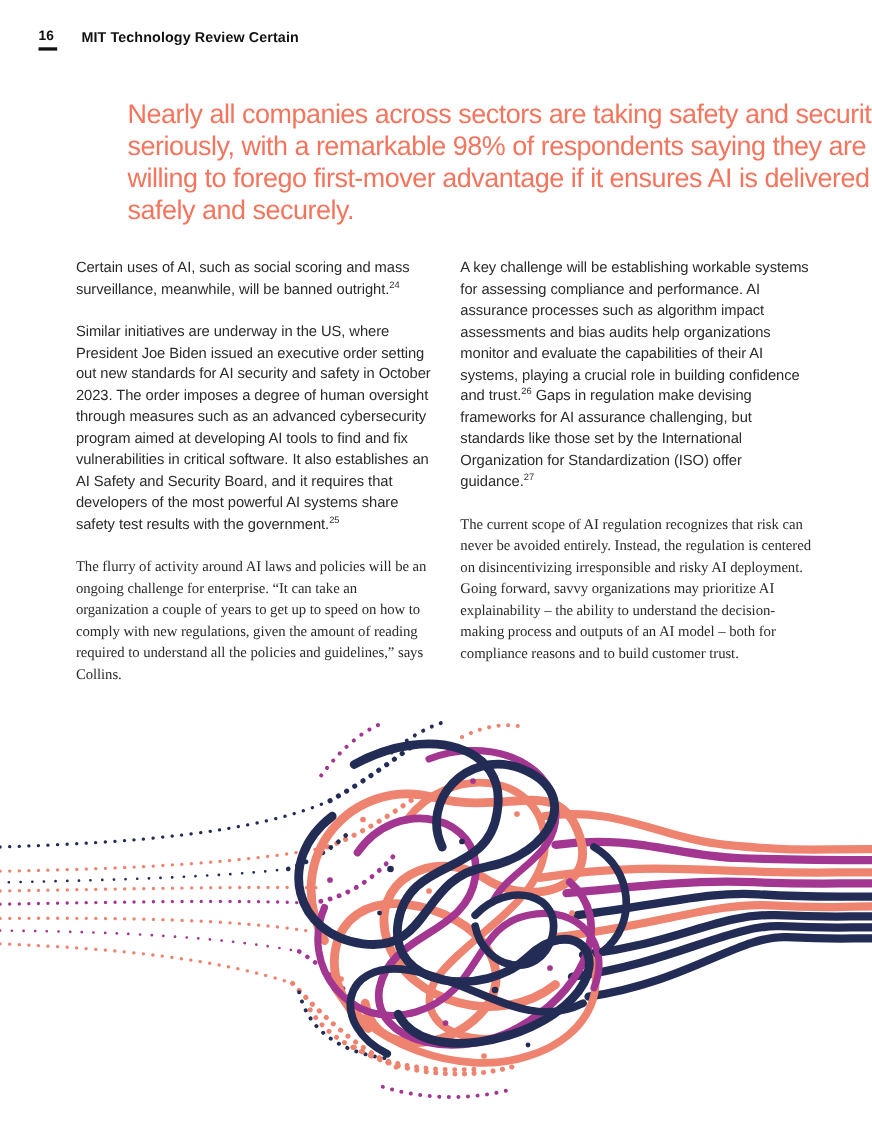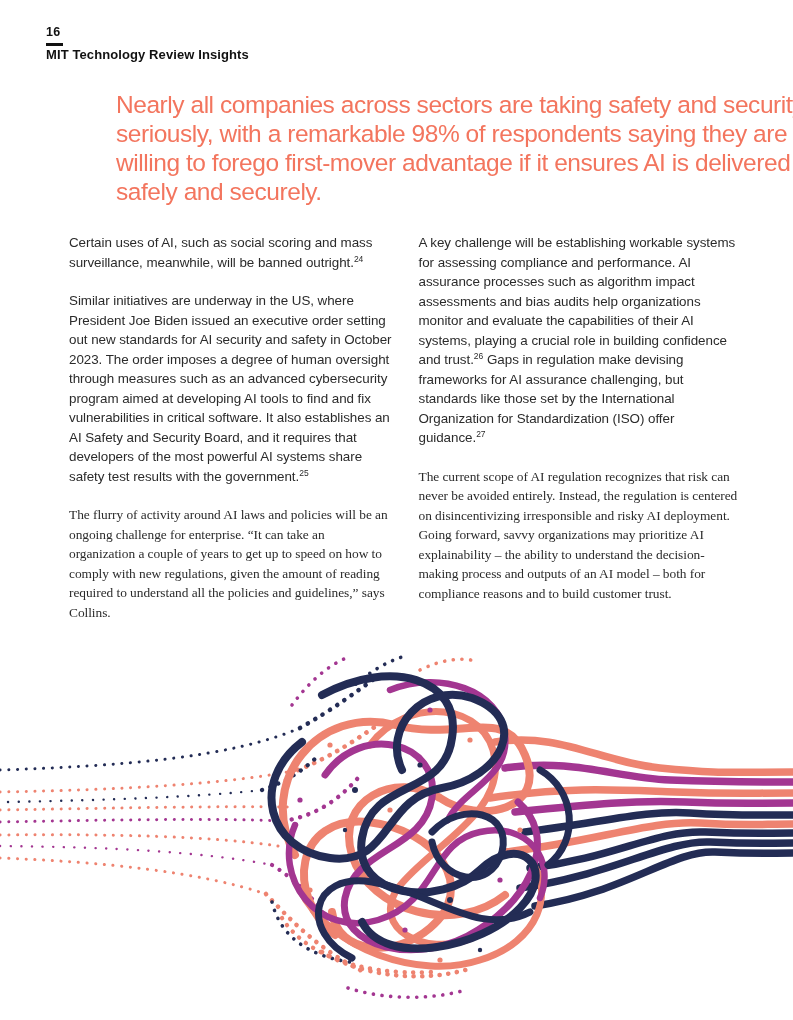--- a/index.html
+++ b/index.html
@@ -7,21 +7,21 @@
     --coral:#EE8370; --magenta:#A33691; --navy:#232C55; --page-bg:#FFFFFF;
   }
   *{margin:0;padding:0;box-sizing:border-box;}
   html,body{background:#e8e8e8;}
   body{font-family:"Liberation Sans","DejaVu Sans",sans-serif;}
   .page{
     position:relative;width:793px;height:1020px;margin:0 auto;
     background:var(--page-bg);overflow:hidden;
   }
   
-  .page-header{position:absolute;top:25px;left:46px;display:flex;align-items:flex-start;flex-direction:column;}
+  .page-header{position:absolute;top:25px;left:35px;display:flex;align-items:flex-start;}
   .pagenum-wrap{display:inline-block;margin-right:22px;}
   .pagenum{font-size:12.5px;font-weight:bold;color:var(--header-text);letter-spacing:.2px;display:block;}
   .pagenum-rule{display:block;width:17px;height:3px;background:var(--header-text);margin-top:4px;}
   .doc-title{font-size:13px;font-weight:bold;color:var(--header-text);letter-spacing:.1px;padding-top:0.5px;}
   
   .pull-quote{
     position:absolute;left:69px;top:90px;width:688px;
     font-size:24.5px;line-height:29px;letter-spacing:-0.45px;
     color:var(--quote);white-space:pre-line;font-weight:400;margin-left:47px;
   }
@@ -54,21 +54,21 @@
 </head>
 <body>
 
 <div class="page">
 
   <header class="page-header">
     <span class="pagenum-wrap">
       <span class="pagenum">16</span>
       <span class="pagenum-rule"></span>
     </span>
-    <span class="doc-title">MIT Technology Review Insights</span>
+    <span class="doc-title">MIT Technology Review Certain</span>
   </header>
 
   <div class="pull-quote">Nearly all companies across sectors are taking safety and security
 seriously, with a remarkable 98% of respondents saying they are
 willing to forego first-mover advantage if it ensures AI is delivered
 safely and securely.</div>
 
   <main class="columns">
     <div class="col">
       <p>Certain uses of AI, such as social scoring and mass surveillance, meanwhile, will be banned outright.<sup>24</sup></p>

